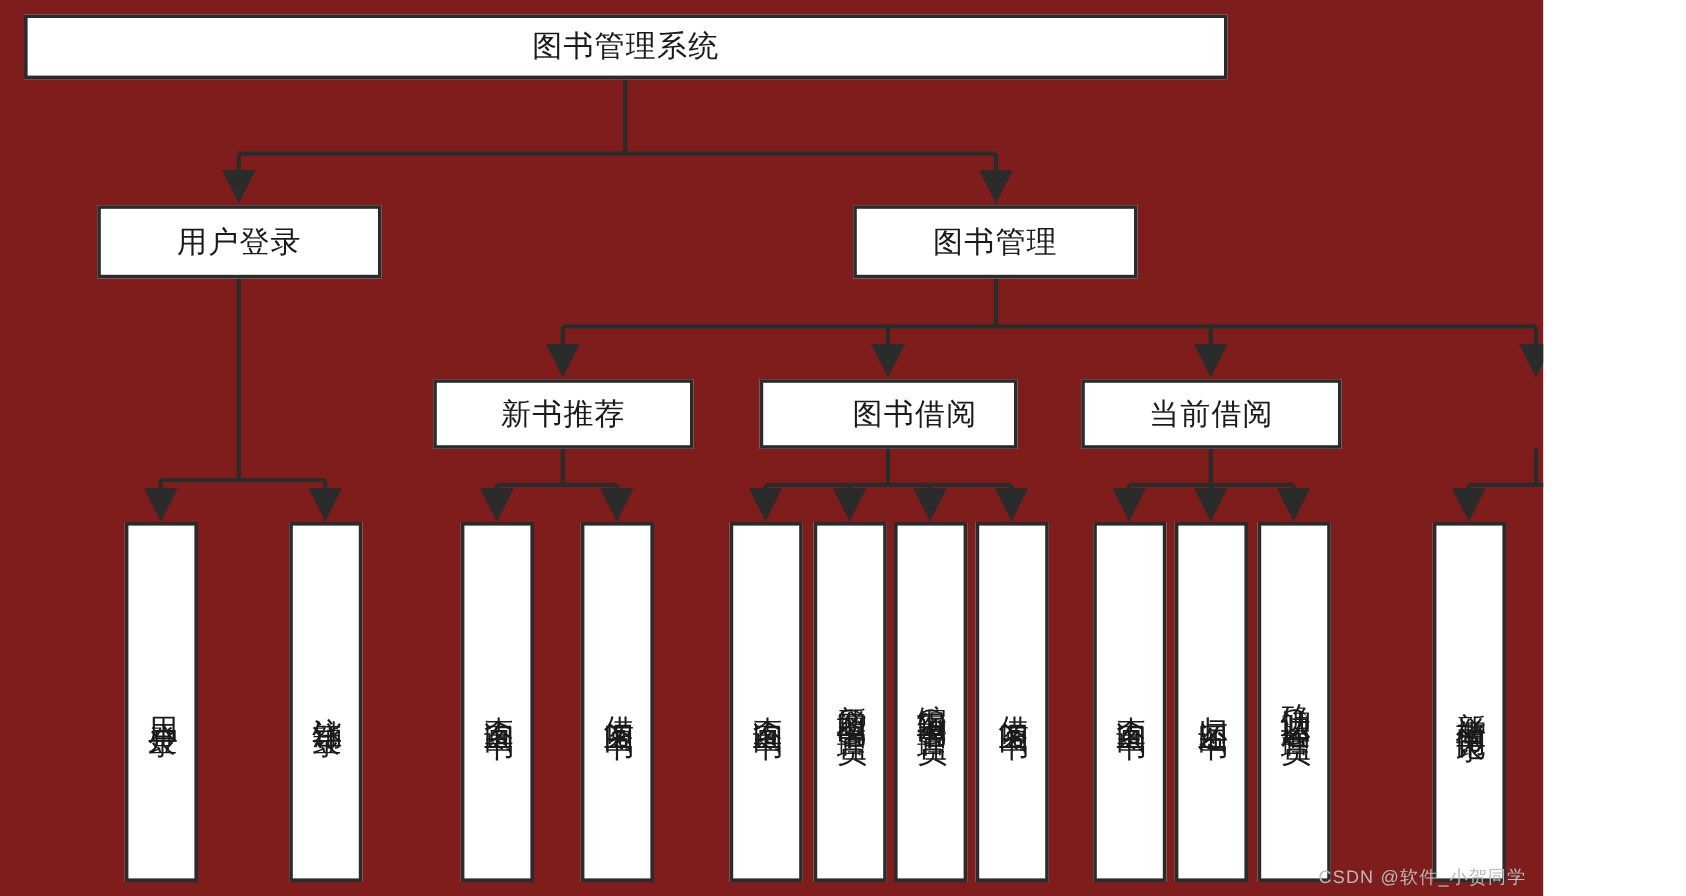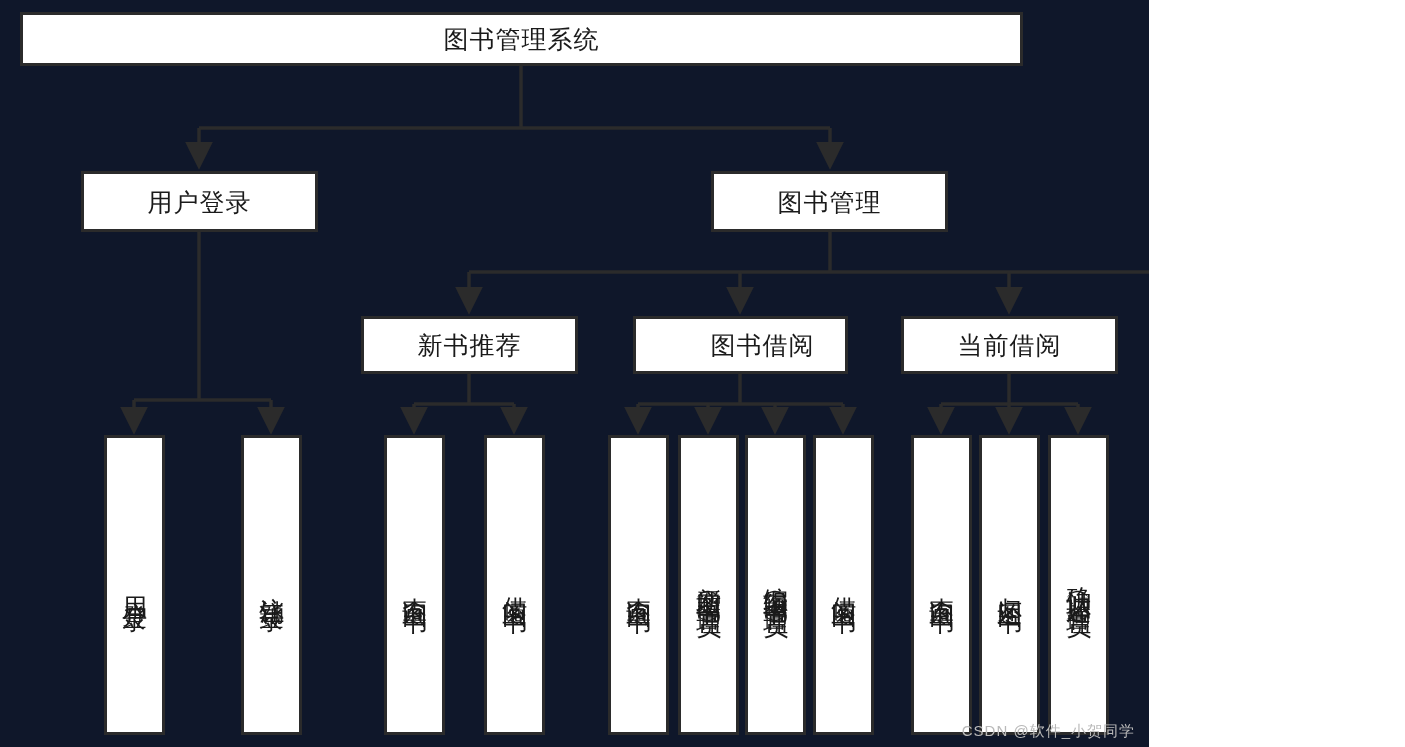--- a/index.html
+++ b/index.html
@@ -5,23 +5,23 @@
   html, body {
     margin: 0;
     padding: 0;
     background: #ffffff;
   }
   body {
     font-family: "Liberation Sans", "DejaVu Sans", sans-serif;
   }
   #canvas {
     position: relative;
-    width: 1149px;
+    width: 1286px;
     height: 747px;
-    background: #0f172a;
+    background: #7f1d1d;
     overflow: hidden;
   }
   #edges {
     position: absolute;
     left: 0; top: 0;
     width: 1405px;
     height: 747px;
     pointer-events: none;
   }
   .node {

